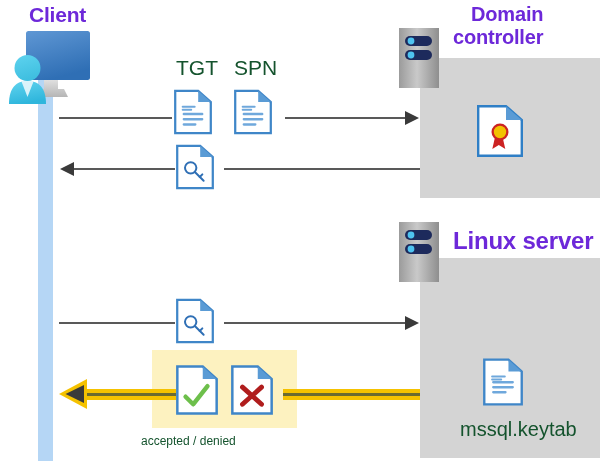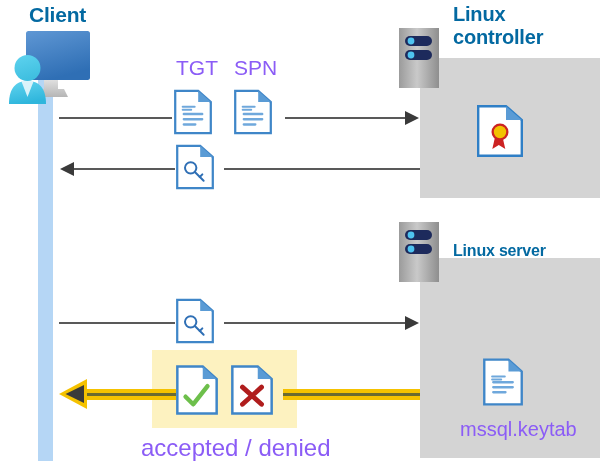--- a/index.html
+++ b/index.html
@@ -9,26 +9,27 @@
     font-family:"Liberation Sans", sans-serif;
     overflow:hidden;
   }
   #stage{position:relative;width:600px;height:468px;}
 
   .abs{position:absolute;}
 
   
   .title-bold{
     font-weight:bold;
-    color:#0369a1;
+    color:#6d28d9;
     letter-spacing:-0.2px;
     line-height:1.15;
+    text-align:right;
   }
   .lbl{
-    color:#8b5cf6;
+    color:#14532d;
     font-weight:400;
   }
 
   
   .lifeline{
     background:#b5d6f5;
   }
 
   
   .panel{background:#d4d4d4;}
@@ -99,35 +100,35 @@
       </defs>
       <rect x="0" y="0" width="40" height="60" fill="url(#srv1)"></rect>
       <rect x="6" y="8" width="27" height="10" rx="5" fill="#1d2a5c"></rect>
       <circle cx="12" cy="13" r="3.4" fill="#4ec3f0"></circle>
       <rect x="6" y="22" width="27" height="10" rx="5" fill="#1d2a5c"></rect>
       <circle cx="12" cy="27" r="3.4" fill="#4ec3f0"></circle>
     </svg>
   </div>
 
   <div class="abs title-bold" style="left:453px;top:3px;font-size:20px;">
-    <div>Linux</div>
+    <div>Domain</div>
     <div>controller</div>
   </div>
 
   <div class="abs" style="left:399px;top:222px;width:40px;height:60px;">
     <svg width="40" height="60" viewBox="0 0 40 60">
       <rect x="0" y="0" width="40" height="60" fill="url(#srv1)"></rect>
       <rect x="6" y="8" width="27" height="10" rx="5" fill="#1d2a5c"></rect>
       <circle cx="12" cy="13" r="3.4" fill="#4ec3f0"></circle>
       <rect x="6" y="22" width="27" height="10" rx="5" fill="#1d2a5c"></rect>
       <circle cx="12" cy="27" r="3.4" fill="#4ec3f0"></circle>
     </svg>
   </div>
 
-  <div class="abs title-bold" style="left:453px;top:227px;font-size:16px;margin-top:15px;">Linux server</div>
+  <div class="abs title-bold" style="left:453px;top:227px;font-size:24px;">Linux server</div>
 
   <div class="abs" style="left:477px;top:105px;width:46px;height:52px;">
     <svg width="46" height="52" viewBox="0 0 46 52">
       <path d="M1.2 1.2 H29 L44.8 15 V50.8 H1.2 Z" fill="#ffffff" stroke="#2f7fc6" stroke-width="2.4"></path>
       <path d="M29 1.2 L44.8 15 H29 Z" fill="#5a9bd5"></path>
       <path d="M18.5 30 l-3.2 14 6.5 -4 6.5 4 -3.2 -14 z" fill="#cc2222"></path>
       <circle cx="23" cy="27" r="8.5" fill="#cc2222"></circle>
       <circle cx="23" cy="27" r="6.2" fill="#f2c200"></circle>
     </svg>
   </div>
@@ -243,15 +244,15 @@
   </div>
 
   <div class="abs" style="left:231px;top:364px;width:42px;height:52px;">
     <svg width="42" height="52" viewBox="0 0 44 52">
       <path d="M1.4 1.4 H28 L42.6 14.5 V50.6 H1.4 Z" fill="#ffffff" stroke="#3f86c8" stroke-width="2.6"></path>
       <path d="M28 1.4 L42.6 14.5 H28 Z" fill="#5a9bd5"></path>
       <path d="M12 23 L32 41 M32 23 L12 41" stroke="#b01d1d" stroke-width="5" stroke-linecap="round" fill="none"></path>
     </svg>
   </div>
 
-  <div class="abs lbl" style="left:141px;top:434px;font-size:24px;">accepted / denied</div>
+  <div class="abs lbl" style="left:141px;top:434px;font-size:12px;">accepted / denied</div>
 
 </div>
 
 </body></html>

